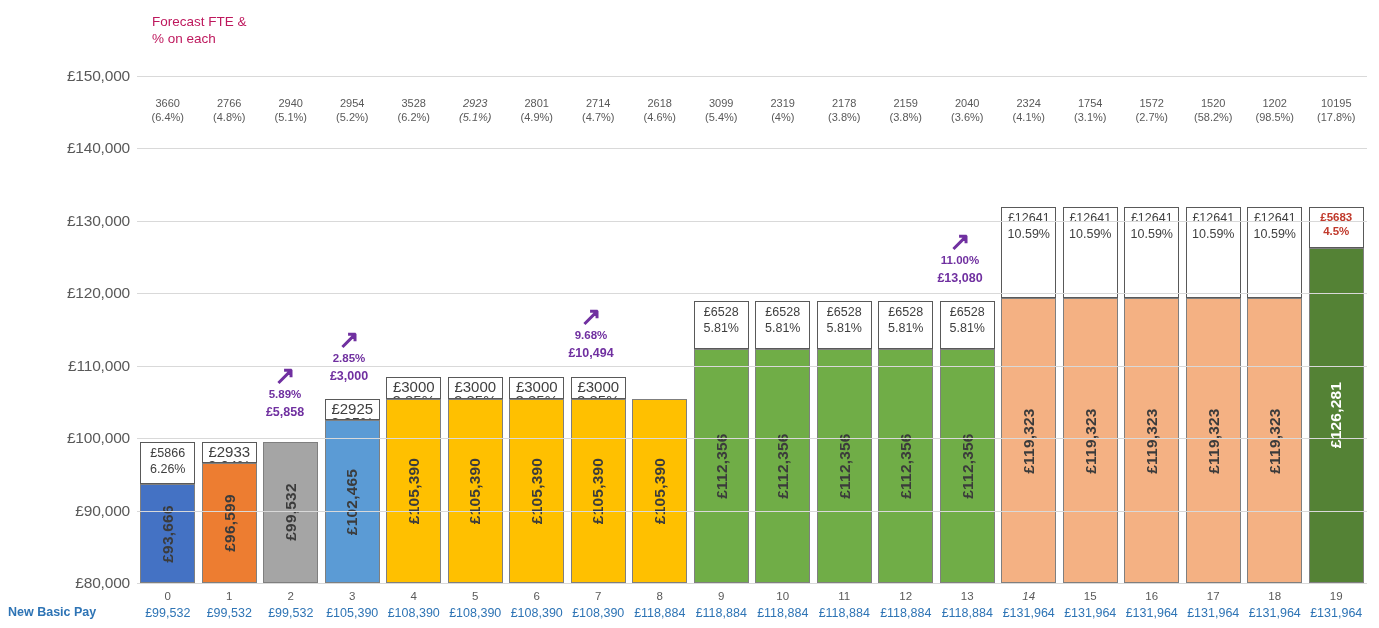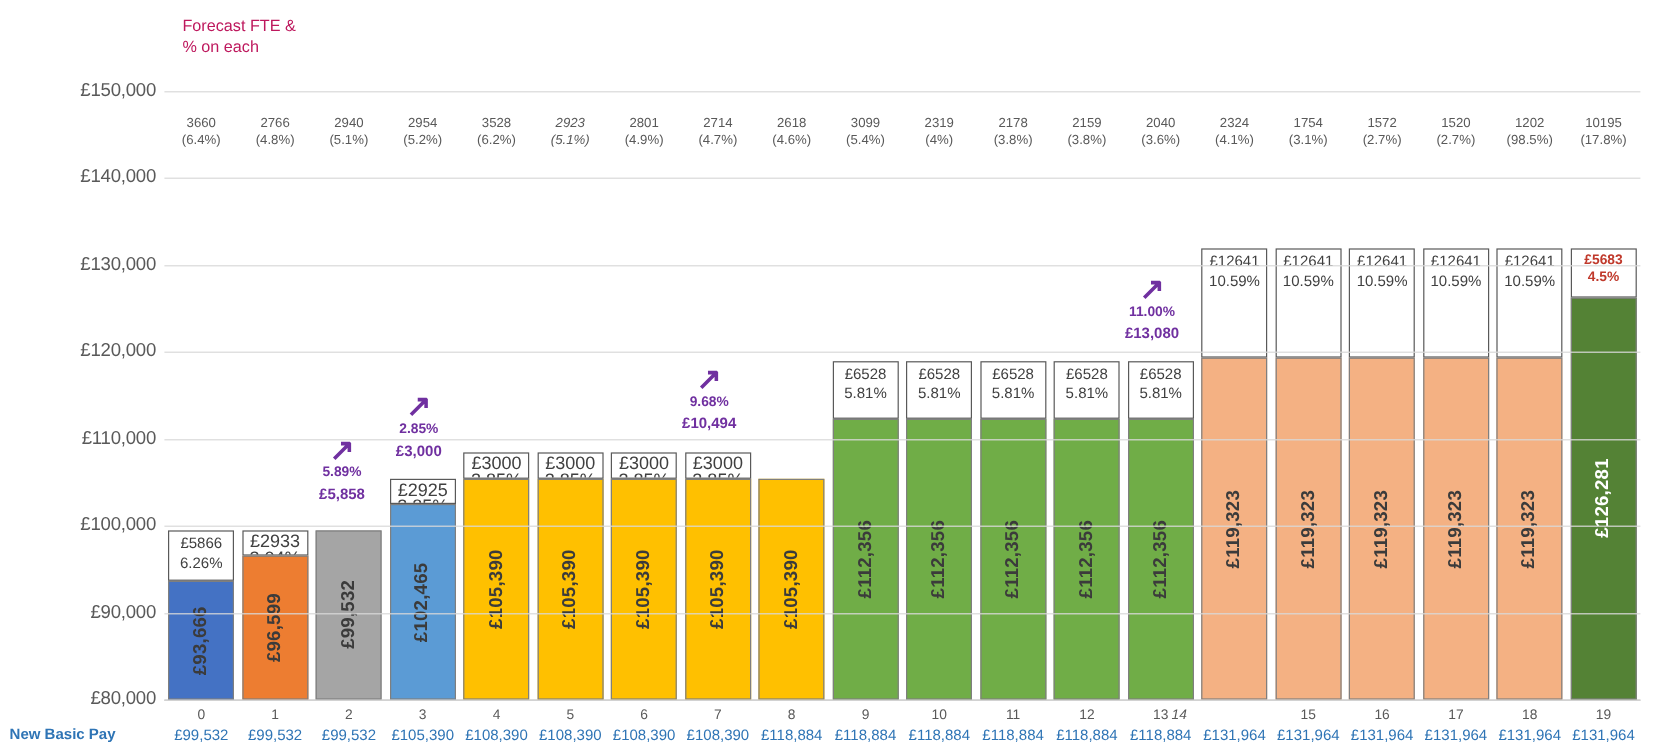--- a/index.html
+++ b/index.html
@@ -335,32 +335,32 @@
     <div class="fte" style="left: 875px; width: 61.5px; top: 96px;">2159
 (3.8%)</div>
     <div class="xtick" style="left: 875px; width: 61.5px;">12</div>
     <div class="xval" style="left: 873px; width: 65.5px;">£118,884</div>
     <div class="fte" style="left: 936.5px; width: 61.5px; top: 96px;">2040
 (3.6%)</div>
     <div class="xtick" style="left: 936.5px; width: 61.5px;">13</div>
     <div class="xval" style="left: 934.5px; width: 65.5px;">£118,884</div>
     <div class="fte" style="left: 998px; width: 61.5px; top: 96px;">2324
 (4.1%)</div>
-    <div class="xtick" style="left: 952px; width: 61.5px; font-style: italic;">14</div>
+    <div class="xtick" style="left: 998px; width: 61.5px; font-style: italic;">14</div>
     <div class="xval" style="left: 996px; width: 65.5px;">£131,964</div>
     <div class="fte" style="left: 1059.5px; width: 61.5px; top: 96px;">1754
 (3.1%)</div>
     <div class="xtick" style="left: 1059.5px; width: 61.5px;">15</div>
     <div class="xval" style="left: 1057.5px; width: 65.5px;">£131,964</div>
     <div class="fte" style="left: 1121px; width: 61.5px; top: 96px;">1572
 (2.7%)</div>
     <div class="xtick" style="left: 1121px; width: 61.5px;">16</div>
     <div class="xval" style="left: 1119px; width: 65.5px;">£131,964</div>
     <div class="fte" style="left: 1182.5px; width: 61.5px; top: 96px;">1520
-(2.7%)</div>
+(58.2%)</div>
     <div class="xtick" style="left: 1182.5px; width: 61.5px;">17</div>
     <div class="xval" style="left: 1180.5px; width: 65.5px;">£131,964</div>
     <div class="fte" style="left: 1244px; width: 61.5px; top: 96px;">1202
 (98.5%)</div>
     <div class="xtick" style="left: 1244px; width: 61.5px;">18</div>
     <div class="xval" style="left: 1242px; width: 65.5px;">£131,964</div>
     <div class="fte" style="left: 1305.5px; width: 61.5px; top: 96px;">10195
 (17.8%)</div>
     <div class="xtick" style="left: 1305.5px; width: 61.5px;">19</div>
     <div class="xval" style="left: 1303.5px; width: 65.5px;">£131,964</div>

